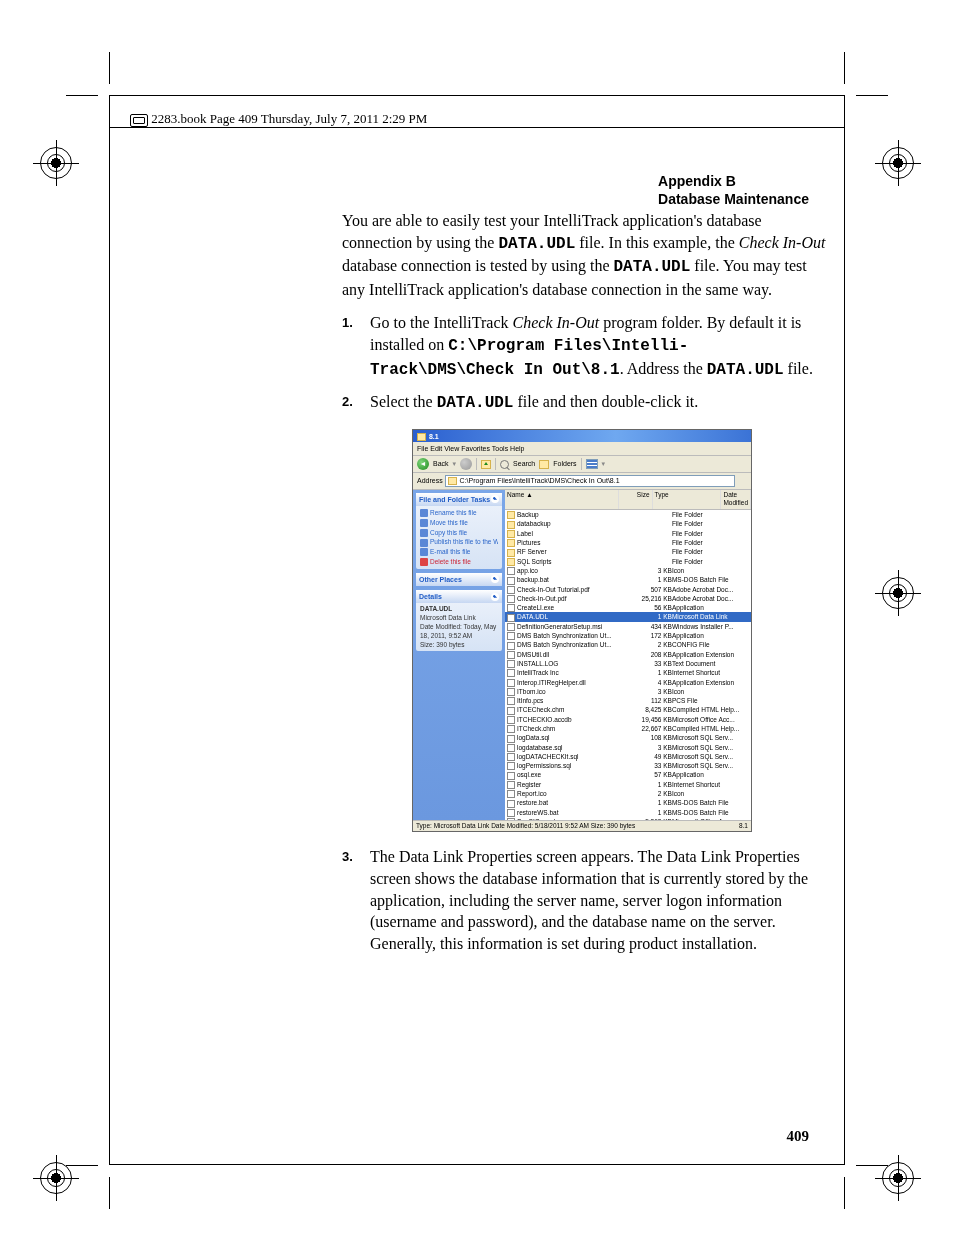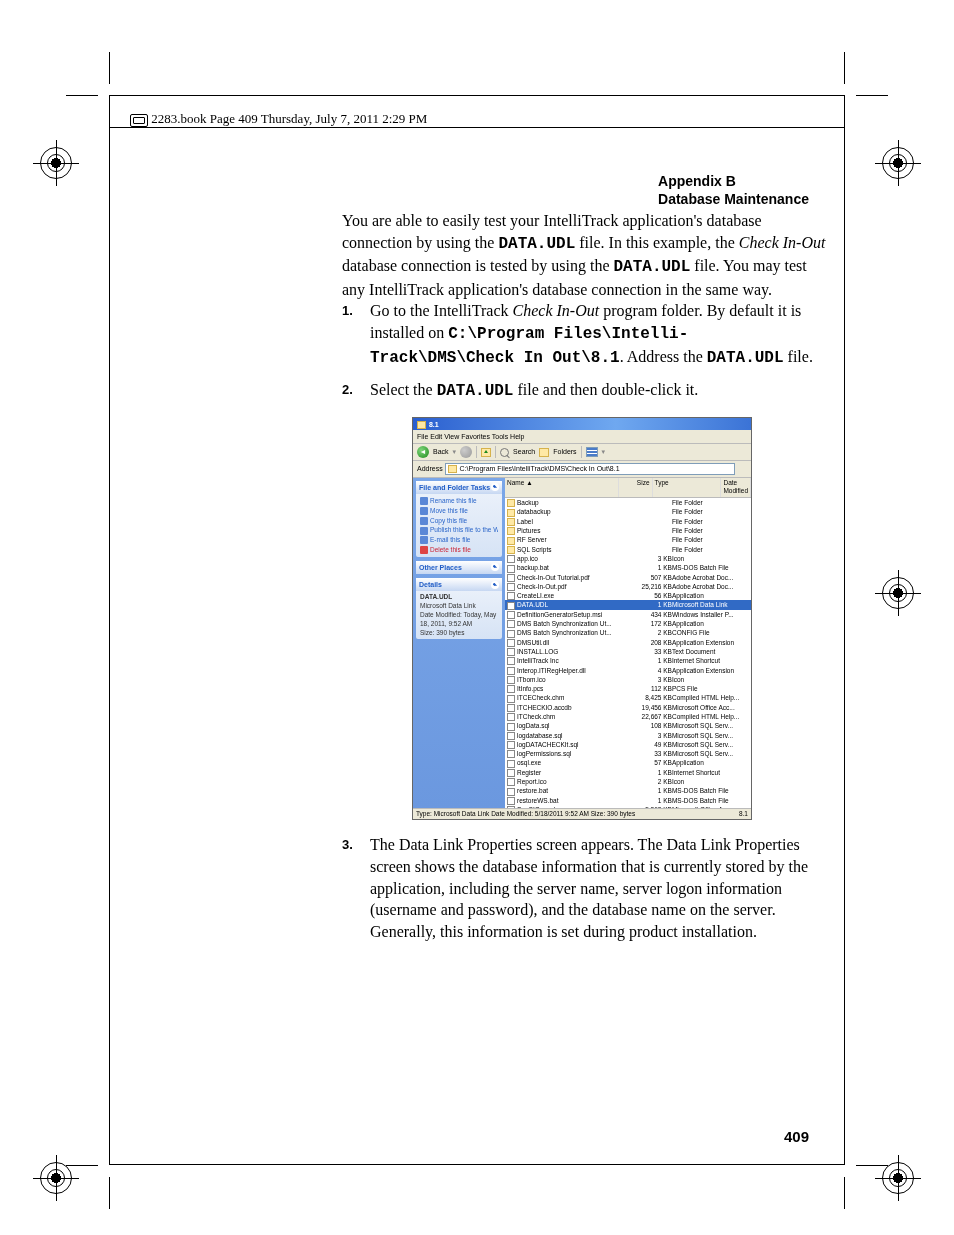--- a/index.html
+++ b/index.html
@@ -45,20 +45,21 @@
     }
     h2.section-title {
       font-family: Arial, sans-serif;
       font-size: 19px;
       font-weight: bold;
       margin-bottom: 14px;
     }
     p.body-text {
       font-size: 16px;
       line-height: 1.35;
+      margin-bottom: 12px;
       text-align: left;
     }
     ol.steps {
       list-style: none;
       margin-left: 0;
     }
     ol.steps > li {
       position: relative;
       padding-left: 28px;
       font-size: 16px;
@@ -120,21 +121,21 @@
     .file-row .fn{width:130px;overflow:hidden;} .file-row .fs{width:37px;text-align:right;} .file-row .ft{width:78px;overflow:hidden;} .file-row .fd{flex:1;overflow:hidden;}
     .file-row .ic{display:inline-block;width:8px;height:8px;margin-right:2px;vertical-align:middle;border:1px solid;}
     .folder-ic{background:#ffe9a5;border-color:#d6b24c !important;}
     .file-ic{background:#fff;border-color:#888 !important;}
     .sel-row{background:#316ac5;color:#fff;}
     .status-bar{display:flex;justify-content:space-between;border-top:1px solid #bbb;background:#ece9d8;font-size:6.5px;padding:1px 3px;}
     .page-number {
       position: absolute;
       right: 145px;
       bottom: 90px;
-      font-family: Liberation Sans, sans-serif;
+      font-family: Liberation Serif, serif;
       font-weight: bold;
       font-size: 15px;
       margin-left: 22px;
     }
     
     .reg-mark{position:absolute;width:46px;height:46px;}
     .reg-circle{position:absolute;inset:0;}
     .reg-circle::before{content:"";position:absolute;left:50%;top:50%;width:30px;height:30px;border:1px solid #000;border-radius:50%;transform:translate(-50%,-50%);background:radial-gradient(circle,#000 0 5px,transparent 5px);}
     .reg-circle::after{content:"";position:absolute;left:50%;top:50%;width:16px;height:16px;border:1px solid #000;border-radius:50%;transform:translate(-50%,-50%);}
     .reg-cross-h{position:absolute;left:0;right:0;top:50%;height:1px;background:#000;}

